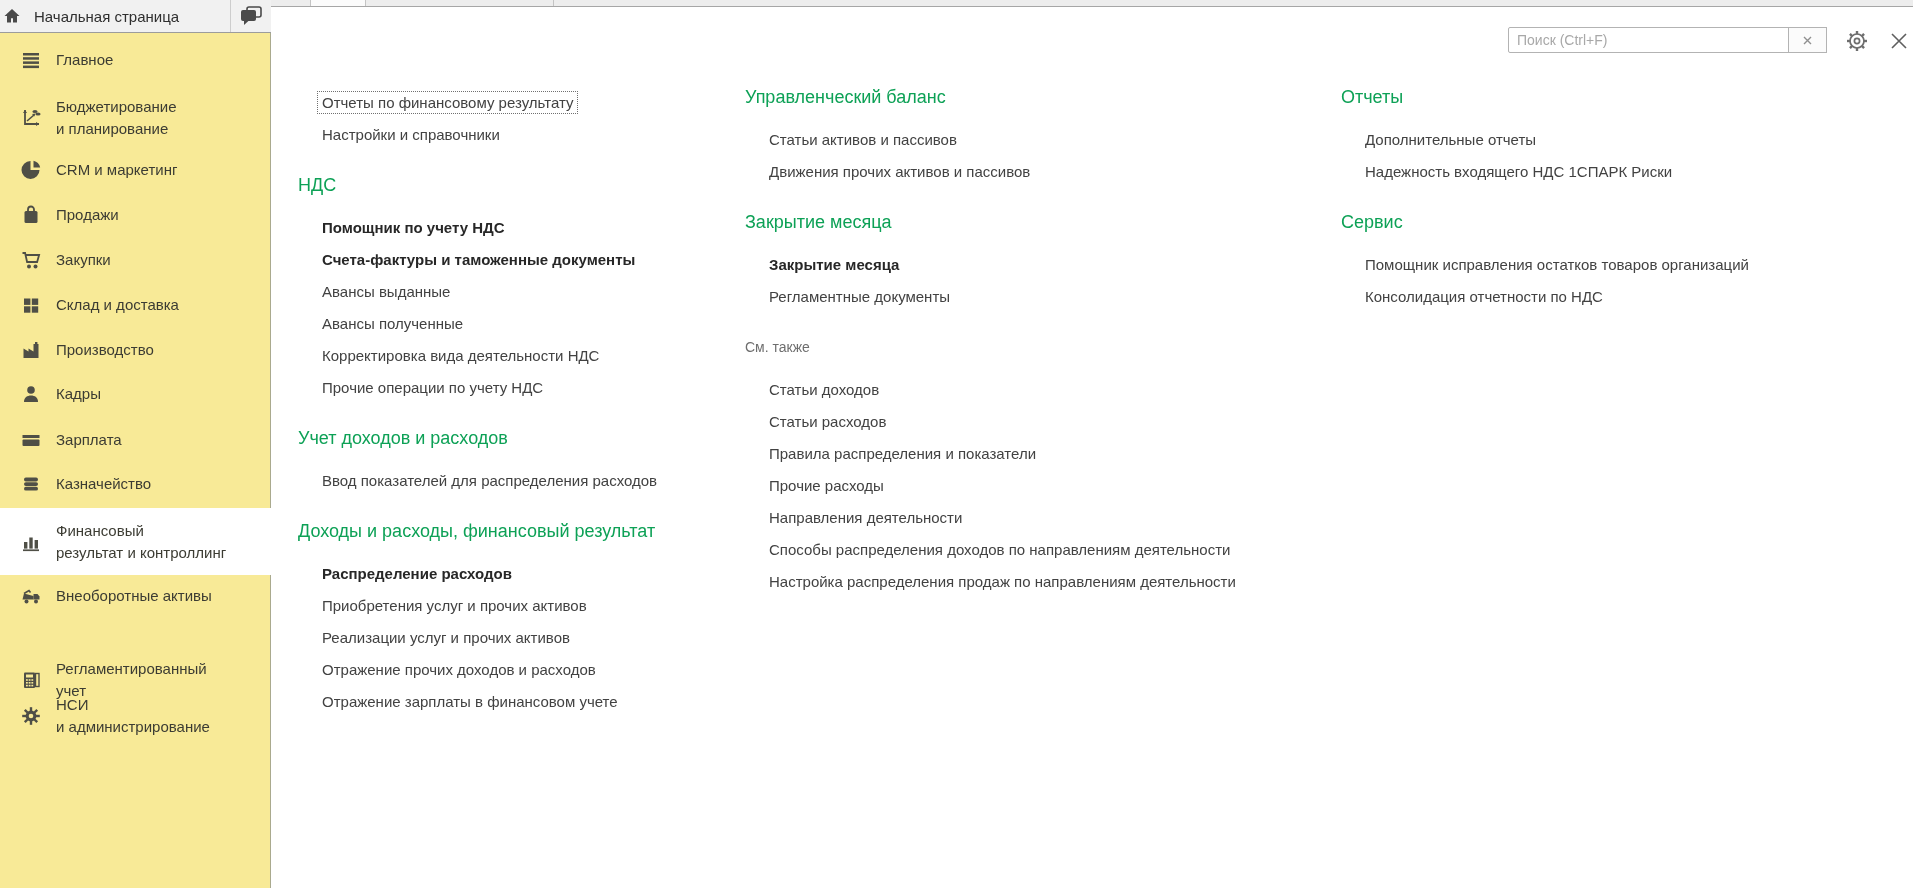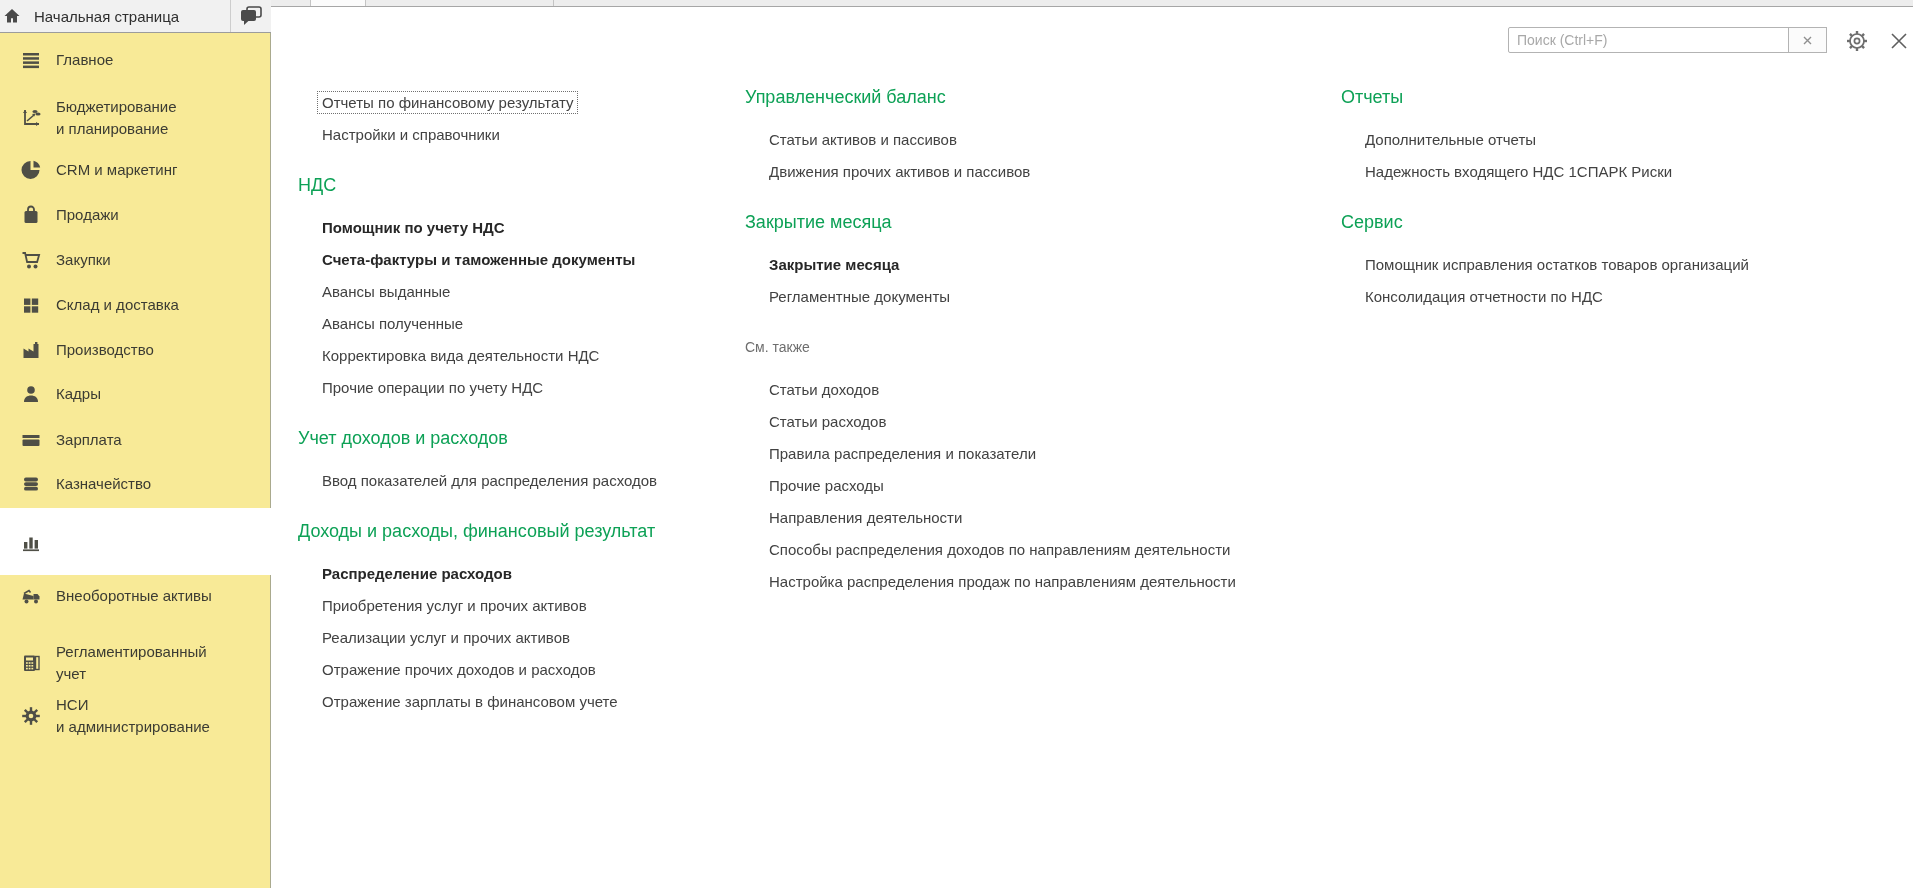--- a/index.html
+++ b/index.html
@@ -213,36 +213,38 @@
 
   <div class="sb-item selected" style="top:508px;height:67px;">
     <span class="sb-ico">
       <svg width="22" height="22" viewBox="0 0 22 22" fill="#4f4f46">
           <rect x="4" y="11" width="3.4" height="6.6"></rect>
           <rect x="9.3" y="6.5" width="3.4" height="11.1"></rect>
           <rect x="14.6" y="9" width="3.4" height="8.6"></rect>
           <rect x="3" y="18.4" width="16" height="1.7"></rect>
         </svg>
     </span>
+    <span class="sb-label">Финансовый
+результат и контроллинг</span>
   </div>
 
   <div class="sb-item" style="top:578px;height:36px;">
     <span class="sb-ico">
       <svg width="22" height="22" viewBox="0 0 22 22">
           <path d="M2.5 14.5 h11 V11 L4 8.5 Z" fill="#4f4f46"></path>
           <path d="M13.5 14.5 h6 v-3 l-2 -2.5 h-4 Z" fill="#4f4f46"></path>
           <circle cx="6.5" cy="16.5" r="2" fill="#4f4f46"></circle>
           <circle cx="16" cy="16.5" r="2" fill="#4f4f46"></circle>
           <path d="M4 8.5 L9 5.5 l1.5 2" fill="none" stroke="#4f4f46" stroke-width="1.6"></path>
         </svg>
     </span>
     <span class="sb-label">Внеоборотные активы</span>
   </div>
 
-  <div class="sb-item" style="top:636px;height:54px;">
+  <div class="sb-item" style="top:653px;height:54px;">
     <span class="sb-ico">
       <svg width="22" height="22" viewBox="0 0 22 22">
           <rect x="15.5" y="4.5" width="3.5" height="13" fill="none" stroke="#4f4f46" stroke-width="1.4"></rect>
           <rect x="4" y="3.5" width="11" height="15.5" rx="1" fill="#4f4f46"></rect>
           <rect x="6" y="5.5" width="7" height="3" fill="#f8ea97"></rect>
           <g fill="#f8ea97">
             <rect x="6" y="10.2" width="1.8" height="1.6"></rect>
             <rect x="8.7" y="10.2" width="1.8" height="1.6"></rect>
             <rect x="11.4" y="10.2" width="1.8" height="1.6"></rect>
             <rect x="6" y="13" width="1.8" height="1.6"></rect>

